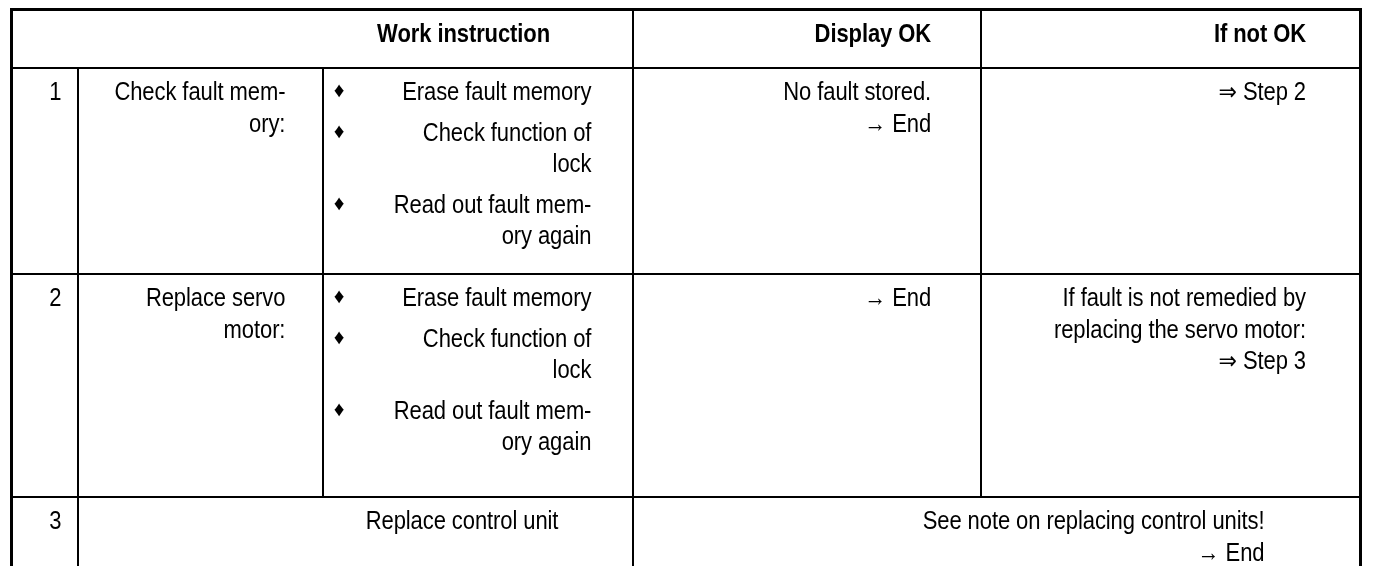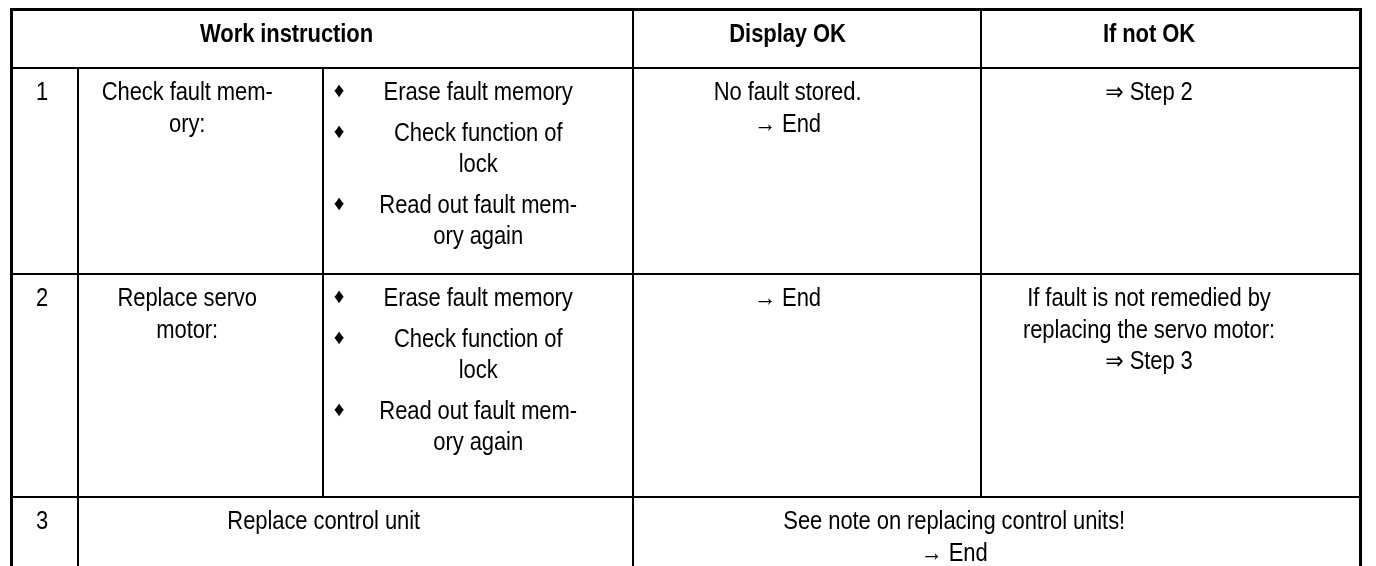--- a/index.html
+++ b/index.html
@@ -32,21 +32,21 @@
     table-layout: fixed;
     border: 3px solid #000000;
     background: #ffffff;
   }
 
   .wi-table td,
   .wi-table th {
     border: 2px solid #000000;
     vertical-align: top;
     padding: 7px 10px 9px 10px;
-    text-align: center;
+    text-align: right;
     background: #ffffff;
   }
 
   
   .txt {
     display: block;
     font-size: 25px;
     line-height: 1.26;
     letter-spacing: -0.1px;
     transform: scaleX(0.88);

